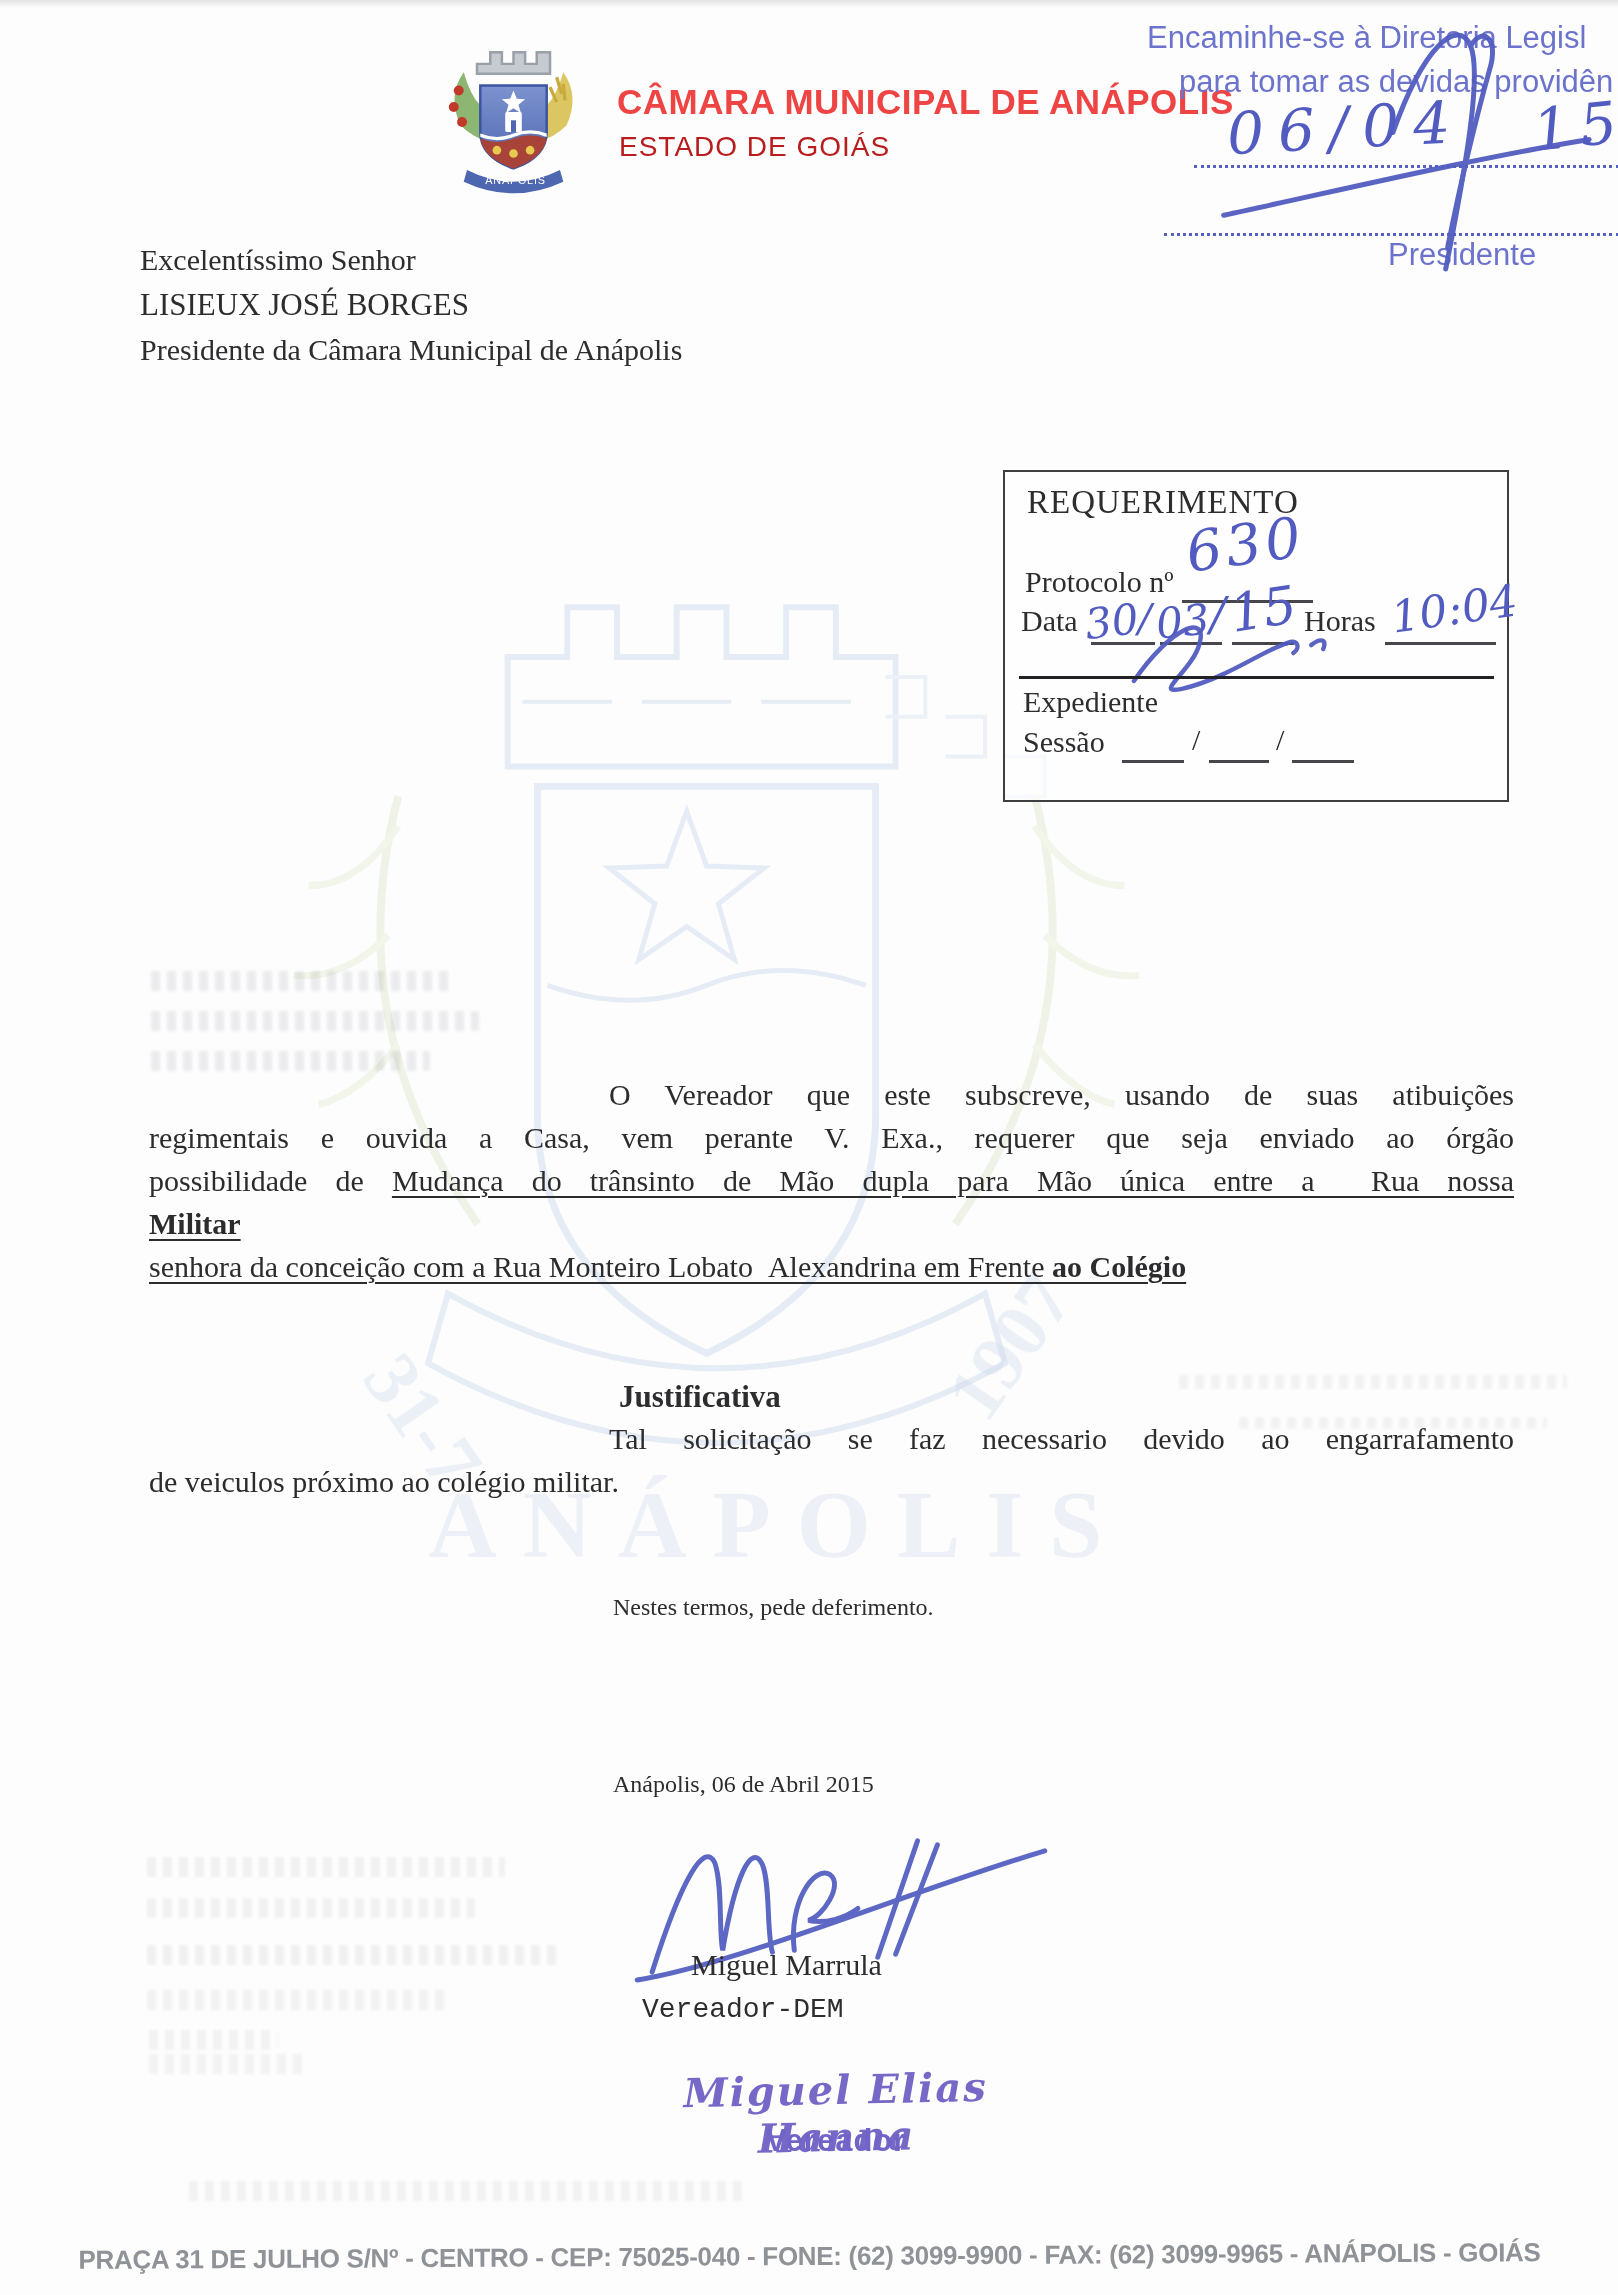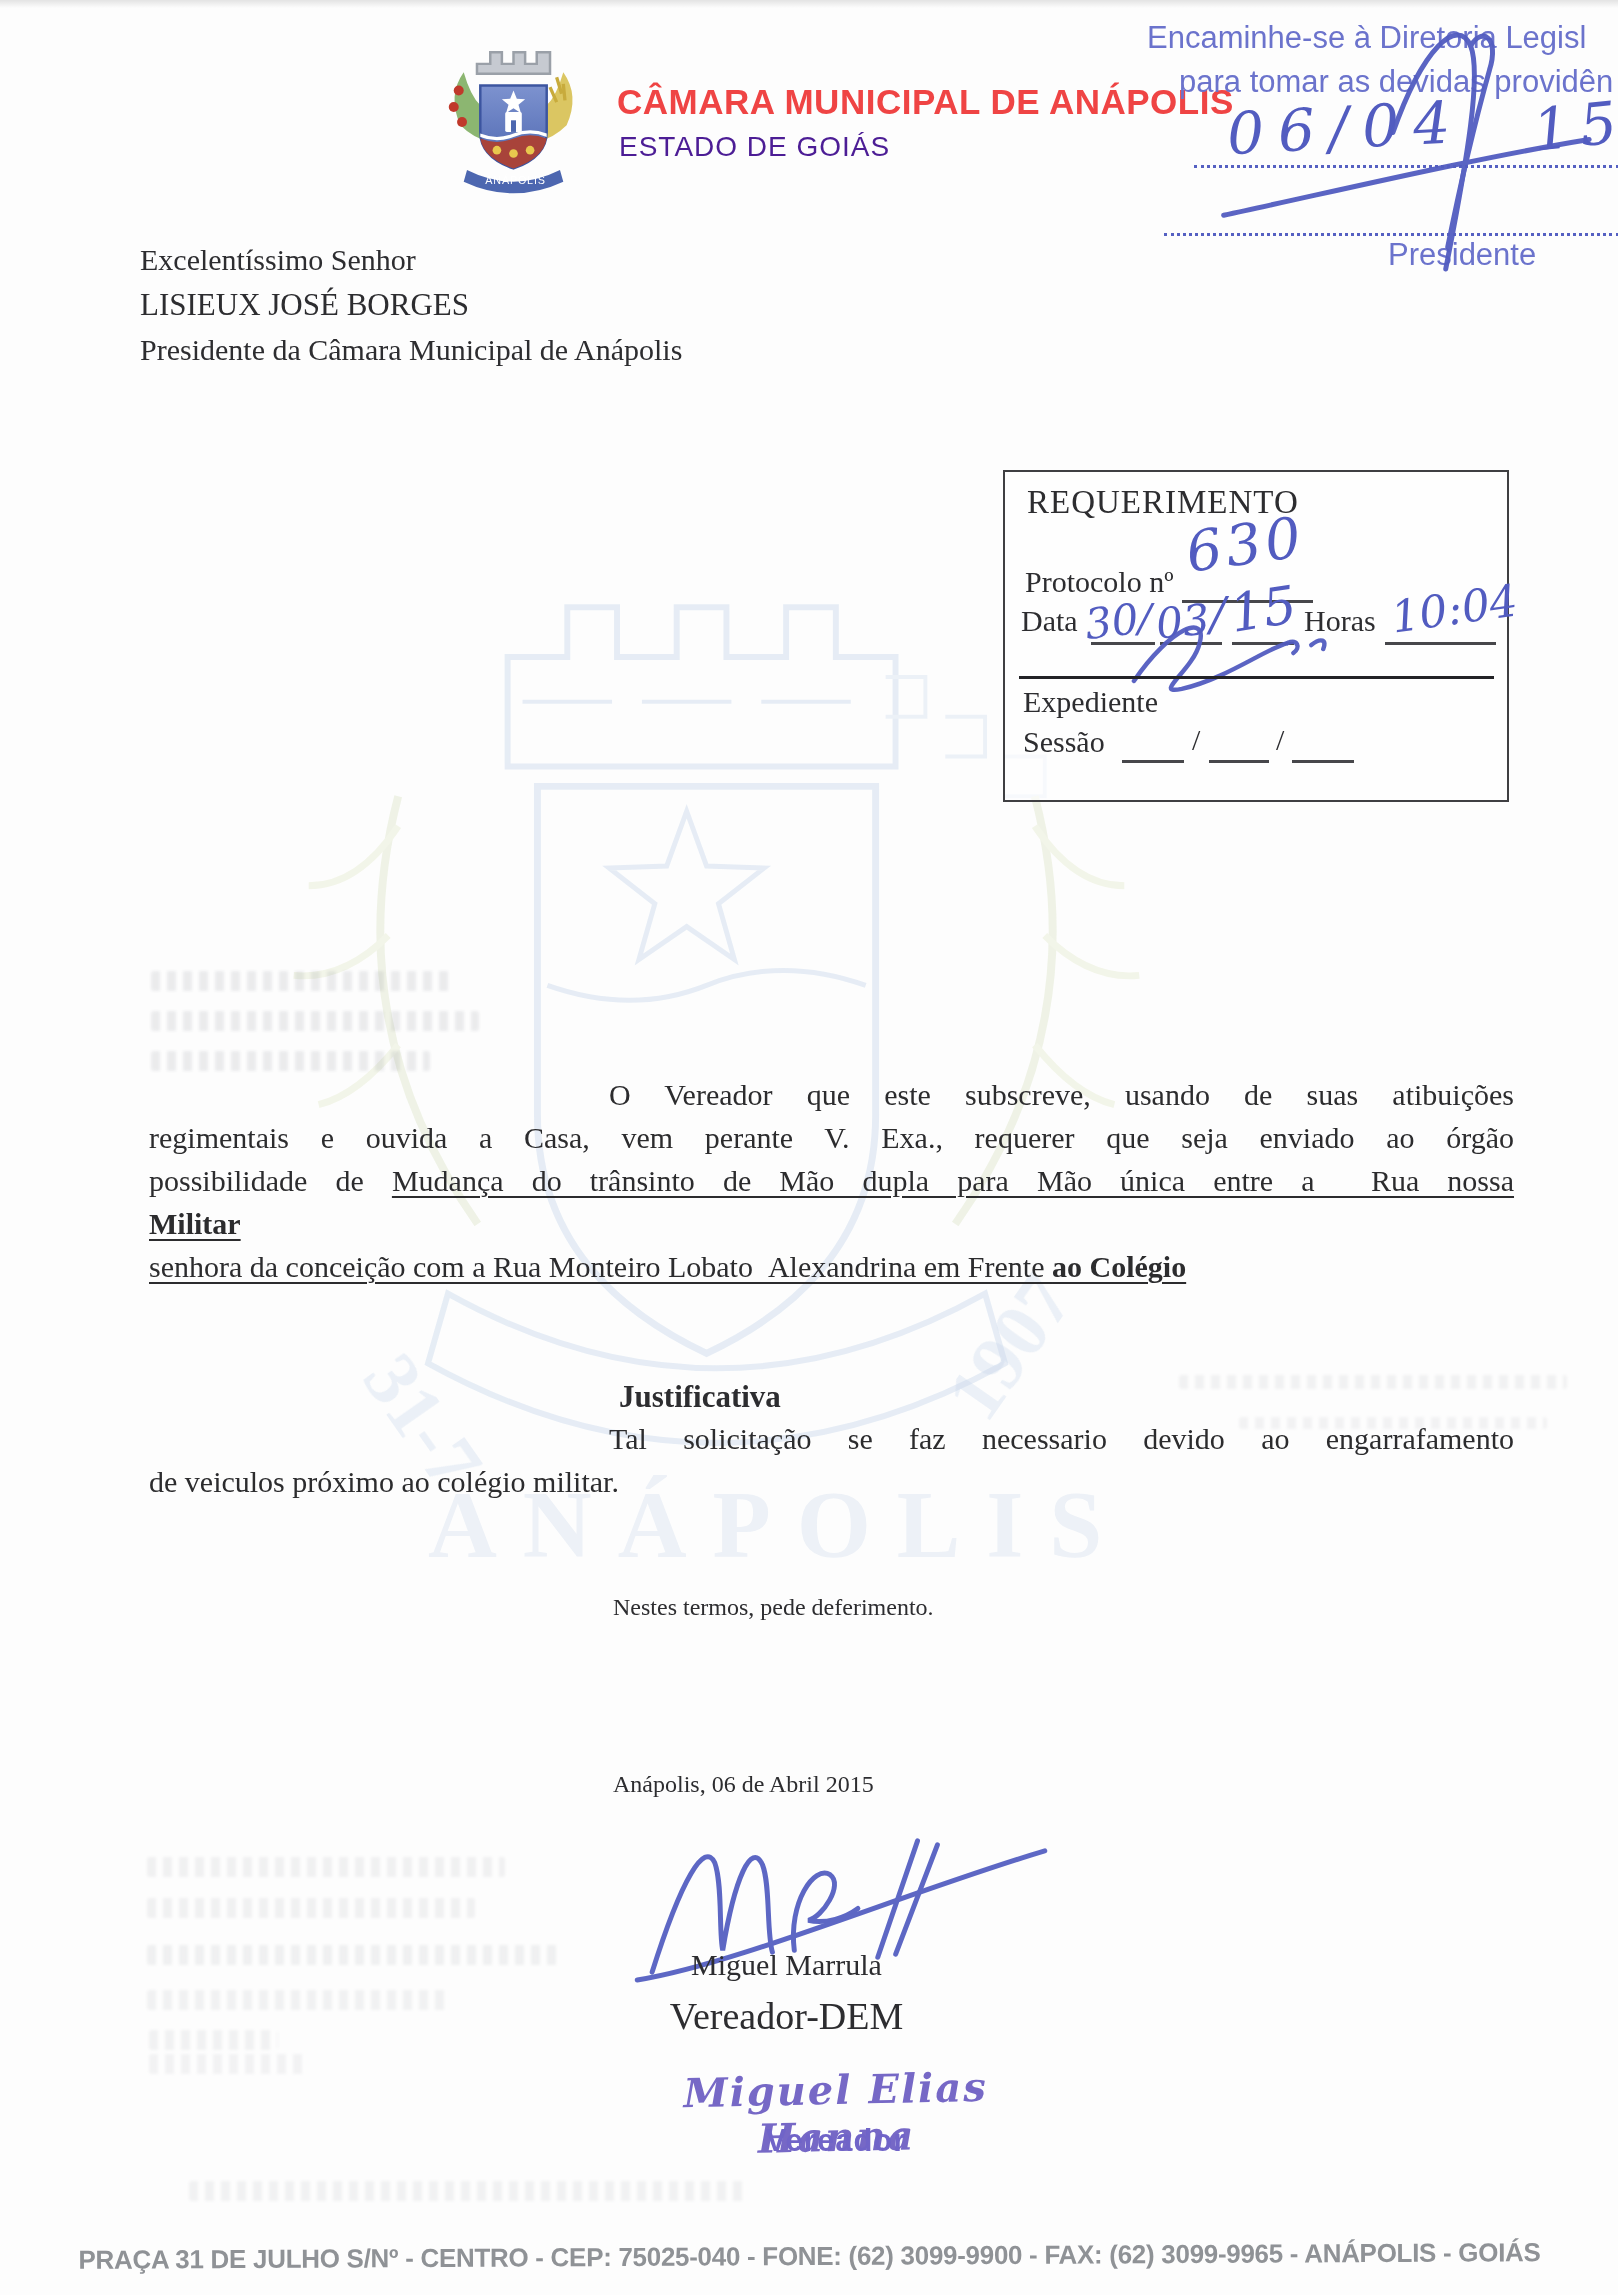--- a/index.html
+++ b/index.html
@@ -6,21 +6,21 @@
   .page{
     position:relative;width:1619px;height:2295px;background:#fdfdfd;
     overflow:hidden;font-family:"Liberation Serif",serif;color:#2d2d30;
   }
   .page::before{content:"";position:absolute;left:0;top:0;right:0;height:8px;
     background:linear-gradient(180deg,rgba(0,0,0,.10),rgba(0,0,0,0));pointer-events:none;}
   .abs{position:absolute;}
   
   .hdr-title{font-family:"Liberation Sans",sans-serif;font-weight:bold;font-size:35px;
     color:#ef4444;letter-spacing:0.5px;white-space:nowrap;}
-  .hdr-sub{font-family:"Liberation Sans",sans-serif;font-size:28px;color:#4c1d95;
+  .hdr-sub{font-family:"Liberation Sans",sans-serif;font-size:28px;color:#b91c1c;
     letter-spacing:1px;white-space:nowrap;}
   
   .disp{color:#6b73cc;font-family:"Liberation Sans",sans-serif;}
   .disp-line{font-size:31px;white-space:nowrap;}
   .hand{font-family:"DejaVu Serif",serif;font-style:italic;color:#525cc0;}
   .dotline{border-bottom:3px dotted #5560c2;height:0;}
   
   .addr{font-size:30px;line-height:45px;}
   .addr .l2{font-size:31px;}
   
@@ -32,21 +32,21 @@
   .para{width:1365px;font-size:30px;color:#2c2c2e;}
   .para .tline{height:43px;line-height:43px;text-align:justify;text-align-last:justify;white-space:nowrap;}
   .para .tline:first-child{padding-left:460px;}
   .para .tline:last-child{text-align-last:left;}
   .b{font-weight:bold;}
   .u{text-decoration:underline;text-decoration-thickness:2px;text-underline-offset:5px;}
   .h-just{font-weight:bold;font-size:31px;}
   .plain30{font-size:24px;white-space:nowrap;}
   
   .sig-name{font-size:30px;text-align:center;}
-  .sig-role{font-size:38px;text-align:center;}
+  .sig-role{font-size:28px;text-align:left;font-family:Liberation Mono, monospace;}
   .stamp1{font-family:"DejaVu Serif",serif;font-style:italic;font-weight:bold;font-size:40px;
     color:#7668c6;text-align:center;transform:rotate(-1.2deg);letter-spacing:2px;}
   .stamp2{font-family:"Liberation Sans",sans-serif;font-weight:bold;font-size:31px;
     color:#7064c8;text-align:center;letter-spacing:1px;}
   
   .footer{font-family:"Liberation Sans",sans-serif;font-weight:bold;font-size:26px;
     color:#8f9296;text-align:center;letter-spacing:-0.3px;transform:rotate(-.3deg);white-space:nowrap;}
   
   .ghost{position:absolute;height:20px;border-radius:3px;filter:blur(1.8px);
     background:repeating-linear-gradient(90deg,rgba(99,104,116,.26) 0 9px,rgba(99,104,116,0) 9px 16px);

